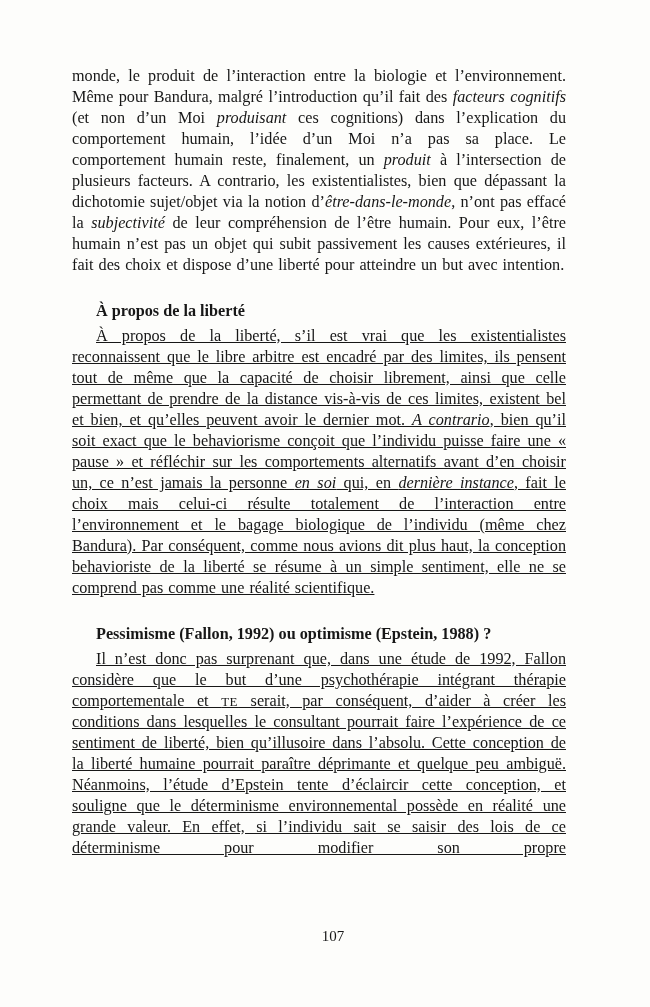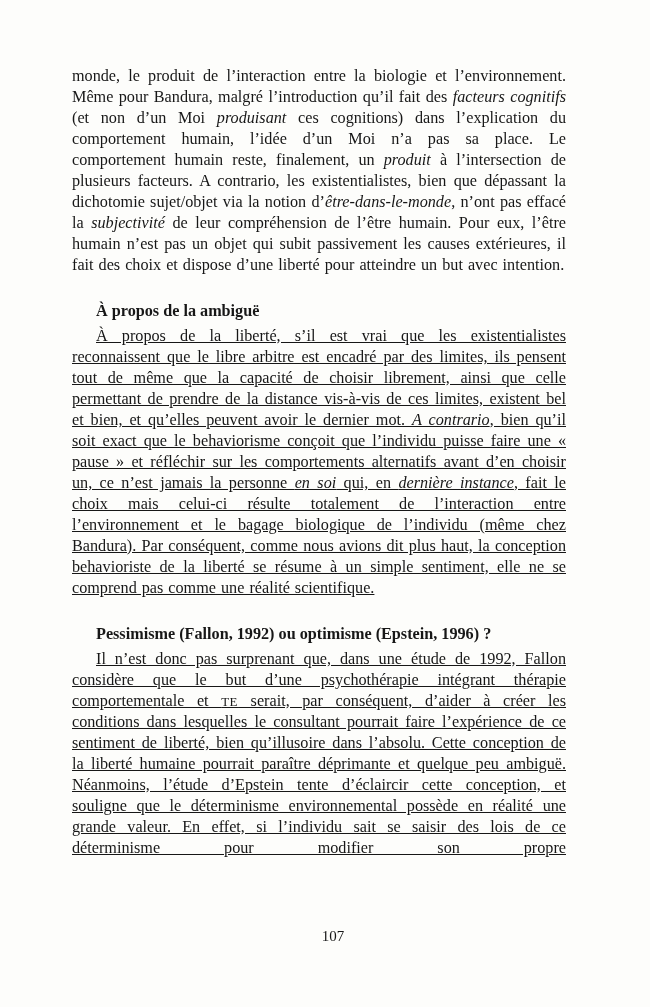--- a/index.html
+++ b/index.html
@@ -56,24 +56,24 @@
   }
 </style>
 </head>
 <body>
 
 <div class="page">
   <div class="body-text">
 
     <p class="cont"><span>monde, le produit de l’interaction entre la biologie et l’environnement. Même pour Bandura, malgré l’introduction qu’il fait des </span><em>facteurs cognitifs</em><span> (et non d’un Moi </span><em>produisant</em><span> ces cognitions) dans l’explication du comportement humain, l’idée d’un Moi n’a pas sa place. Le comportement humain reste, finalement, un </span><em>produit</em><span> à l’intersection de plusieurs facteurs. A contrario, les existentialistes, bien que dépassant la dichotomie sujet/objet via la notion d’</span><em>être-dans-le-monde</em><span>, n’ont pas effacé la </span><em>subjectivité</em><span> de leur compréhension de l’être humain. Pour eux, l’être humain n’est pas un objet qui subit passivement les causes extérieures, il fait des choix et dispose d’une liberté pour atteindre un but avec intention.</span></p>
 
-    <h2 class="heading">À propos de la ambiguë</h2>
+    <h2 class="heading">À propos de la liberté</h2>
 
     <p class="indent"><span>À propos de la liberté, s’il est vrai que les existentialistes reconnaissent que le libre arbitre est encadré par des limites, ils pensent tout de même que la capacité de choisir librement, ainsi que celle permettant de prendre de la distance vis-à-vis de ces limites, existent bel et bien, et qu’elles peuvent avoir le dernier mot. </span><em>A contrario</em><span>, bien qu’il soit exact que le behaviorisme conçoit que l’individu puisse faire une « pause » et réfléchir sur les comportements alternatifs avant d’en choisir un, ce n’est jamais la personne </span><em>en soi</em><span> qui, en </span><em>dernière instance</em><span>, fait le choix mais celui-ci résulte totalement de l’interaction entre l’environnement et le bagage biologique de l’individu (même chez Bandura). Par conséquent, comme nous avions dit plus haut, la conception behavioriste de la liberté se résume à un simple sentiment, elle ne se comprend pas comme une réalité scientifique.</span></p>
 
-    <h2 class="heading">Pessimisme (Fallon, 1992) ou optimisme (Epstein, 1996) ?</h2>
+    <h2 class="heading">Pessimisme (Fallon, 1992) ou optimisme (Epstein, 1988) ?</h2>
 
     <p class="indent cont-last"><span>Il n’est donc pas surprenant que, dans une étude de 1992, Fallon considère que le but d’une psychothérapie intégrant thérapie comportementale et </span><span class="sc">TE</span><span> serait, par conséquent, d’aider à créer les conditions dans lesquelles le consultant pourrait faire l’expérience de ce sentiment de liberté, bien qu’illusoire dans l’absolu. Cette conception de la liberté humaine pourrait paraître déprimante et quelque peu ambiguë. Néanmoins, l’étude d’Epstein tente d’éclaircir cette conception, et souligne que le déterminisme environnemental possède en réalité une grande valeur. En effet, si l’individu sait se saisir des lois de ce déterminisme pour modifier son propre</span></p>
 
   </div>
 
   <div class="page-number">107</div>
 </div>
 
 </body></html>

